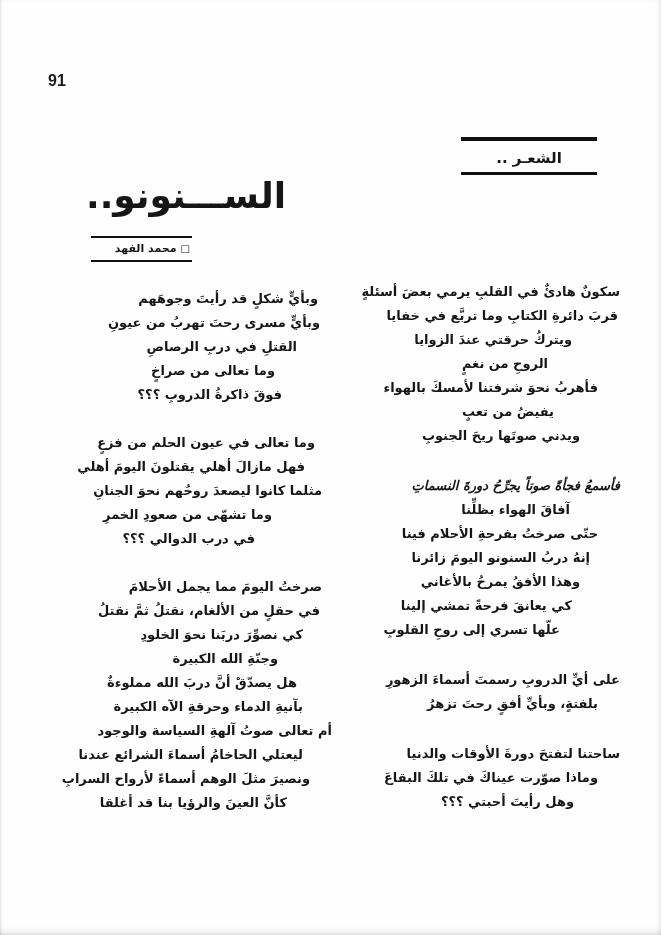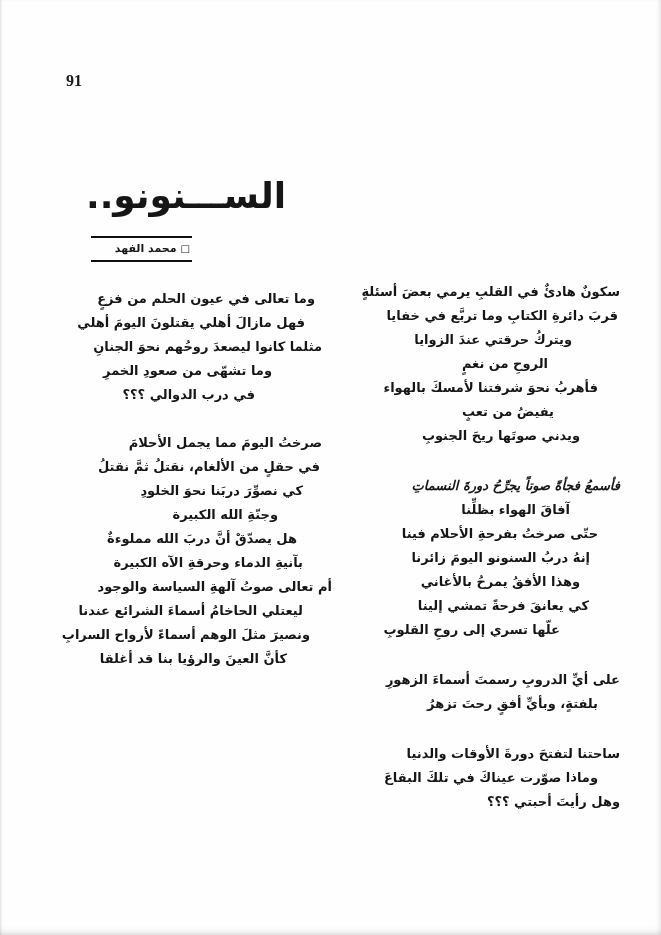--- a/index.html
+++ b/index.html
@@ -9,22 +9,22 @@
     background:#fefefe;
     font-family:"DejaVu Sans", sans-serif;
     color:#161616;
     overflow:hidden;
     box-shadow:
       inset 2px 0 3px -2px rgba(0,0,0,.20),
       inset -4px 0 7px -5px rgba(0,0,0,.16),
       inset 0 -5px 8px -5px rgba(0,0,0,.22);
   }
   .page-number{
-    position:absolute;left:66px;top:72px;
-    font-family:Liberation Serif, serif;
+    position:absolute;left:48px;top:72px;
+    font-family:Liberation Sans, sans-serif;
     font-weight:bold;font-size:16px;color:#1a1a1a;
     direction:ltr;
   }
   .section-box{
     position:absolute;left:461px;top:137px;width:128px;
     border-top:4px solid #101010;
     border-bottom:3px solid #101010;
     padding:7px 4px 5px 4px;
     text-align:center;
   }
@@ -60,20 +60,23 @@
     text-align:right;white-space:nowrap;
   }
 </style>
 </head>
 <body>
 
 <div class="page">
 
   <div class="page-number">91</div>
 
+  <div class="section-box">
+    <span class="label">الشعـر ..</span>
+  </div>
 
   <h1 class="poem-title">الســـنونو..</h1>
 
   <div class="author-box">
     <span class="bullet">□</span><span>محمد الفهد</span>
   </div>
 
   <div class="poem-col col-first">
       <div class="stanza">
         <div class="poem-line" style="margin-right: 0px;">سكونٌ هادئٌ في القلبِ يرمي بعضَ أسئلةٍ</div>
@@ -83,35 +86,42 @@
         <div class="poem-line" style="margin-right: 22px;">فأهربُ نحوَ شرفتنا لأمسكَ بالهواء</div>
         <div class="poem-line" style="margin-right: 66px;">يفيضُ من تعبٍ</div>
         <div class="poem-line" style="margin-right: 40px;">ويدني صوتَها ريحَ الجنوبِ</div>
       </div>
       <div class="stanza">
         <div class="poem-line" style="margin-right: 0px; font-style: italic;">فأسمعُ فجأةً صوتاً يجرِّحُ دورةَ النسماتِ</div>
         <div class="poem-line" style="margin-right: 50px;">آفاقَ الهواء بظلِّنا</div>
         <div class="poem-line" style="margin-right: 22px;">حتّى صرختُ بفرحةِ الأحلام فينا</div>
         <div class="poem-line" style="margin-right: 30px;">إنهُ دربُ السنونو اليومَ زائرنا</div>
         <div class="poem-line" style="margin-right: 40px;">وهذا الأفقُ يمرحُ بالأغاني</div>
-        <div class="poem-line" style="margin-right: 31px;">كي يعانقَ فرحةً تمشي إلينا</div>
+        <div class="poem-line" style="margin-right: 48px;">كي يعانقَ فرحةً تمشي إلينا</div>
         <div class="poem-line" style="margin-right: 60px;">علّها تسري إلى روحِ القلوبِ</div>
       </div>
       <div class="stanza">
         <div class="poem-line" style="margin-right: 0px;">على أيِّ الدروبِ رسمتَ أسماءَ الزهورِ</div>
         <div class="poem-line" style="margin-right: 22px;">بلفتةٍ، وبأيِّ أفقٍ رحتَ تزهرُ</div>
       </div>
       <div class="stanza">
         <div class="poem-line" style="margin-right: 0px;">ساحتنا لتفتحَ دورةَ الأوقات والدنيا</div>
         <div class="poem-line" style="margin-right: 22px;">وماذا صوّرت عيناكَ في تلكَ البقاعَ</div>
-        <div class="poem-line" style="">وهل رأيتَ أحبتي ؟؟؟</div>
+        <div class="poem-line" style="margin-right: 46px;">وهل رأيتَ أحبتي ؟؟؟</div>
       </div>
     </div>
 
   <div class="poem-col col-second">
+      <div class="stanza">
+        <div class="poem-line" style="margin-right: 27px;">وبأيٍّ شكلٍ قد رأيتَ وجوهَهم</div>
+        <div class="poem-line" style="margin-right: 25px;">وبأيٍّ مسرى رحتَ تهربُ من عيونِ</div>
+        <div class="poem-line" style="margin-right: 48px;">القتلِ في دربِ الرصاصِ</div>
+        <div class="poem-line" style="margin-right: 70px;">وما تعالى من صراخٍ</div>
+        <div class="poem-line" style="margin-right: 63px;">فوقَ ذاكرةُ الدروبِ ؟؟؟</div>
+      </div>
       <div class="stanza">
         <div class="poem-line" style="margin-right: 30px;">وما تعالى في عيون الحلم من فزعٍ</div>
         <div class="poem-line" style="margin-right: 40px;">فهل مازالَ أهلي يقتلونَ اليومَ أهلي</div>
         <div class="poem-line" style="margin-right: 23px;">مثلما كانوا ليصعدَ روحُهم نحوَ الجنانِ</div>
         <div class="poem-line" style="margin-right: 73px; text-align: right;">وما تشهّى من صعودِ الخمرِ</div>
         <div class="poem-line" style="margin-right: 90px;">في درب الدوالي ؟؟؟</div>
       </div>
       <div class="stanza">
         <div class="poem-line" style="margin-right: 23px;">صرختُ اليومَ مما يجمل الأحلامَ</div>
         <div class="poem-line" style="margin-right: 25px;">في حقلٍ من الألغام، نقتلُ ثمَّ نقتلُ</div>

